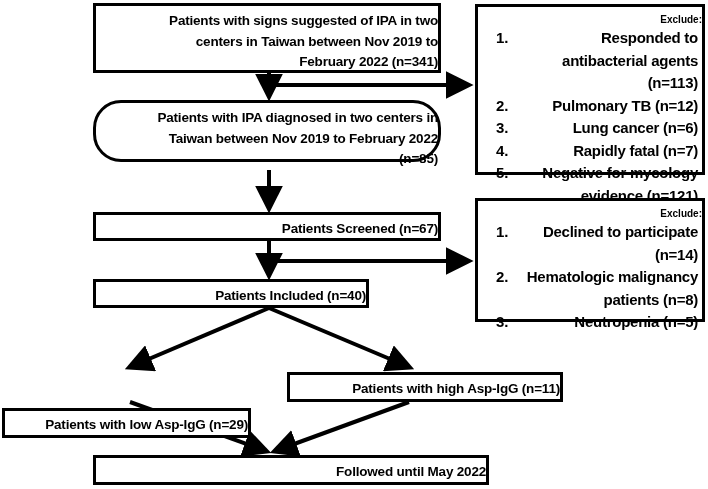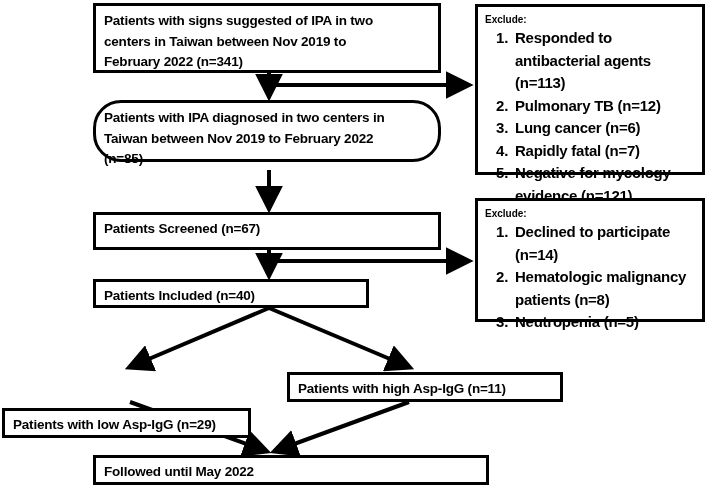--- a/index.html
+++ b/index.html
@@ -9,20 +9,21 @@
   }
   body {
     font-family: "Liberation Sans", sans-serif;
   }
   #canvas {
     position: relative;
     width: 708px;
     height: 489px;
     background: #ffffff;
     overflow: hidden;
+    text-align: right;
   }
   .node {
     position: absolute;
     box-sizing: border-box;
     background: #ffffff;
     border: 3px solid #000000;
     color: #000000;
     font-weight: bold;
     z-index: 3;
   }
@@ -37,21 +38,21 @@
   #box-signs {
     left: 93px; top: 3px; width: 348px; height: 70px;
     padding: 5px 0 0 8px;
   }
   #box-diagnosed {
     left: 93px; top: 100px; width: 348px; height: 62px;
     padding: 5px 0 0 8px;
     border-radius: 28px;
   }
   #box-screened {
-    left: 93px; top: 212px; width: 348px; height: 38px;
+    left: 93px; top: 212px; width: 348px; height: 29px;
     padding: 4px 0 0 8px;
   }
   #box-included {
     left: 93px; top: 279px; width: 276px; height: 29px;
     padding: 4px 0 0 8px;
   }
   #box-low-igg {
     left: 2px; top: 372px; width: 249px; height: 30px;
     padding: 4px 0 0 8px;
     margin-top: 36px;

